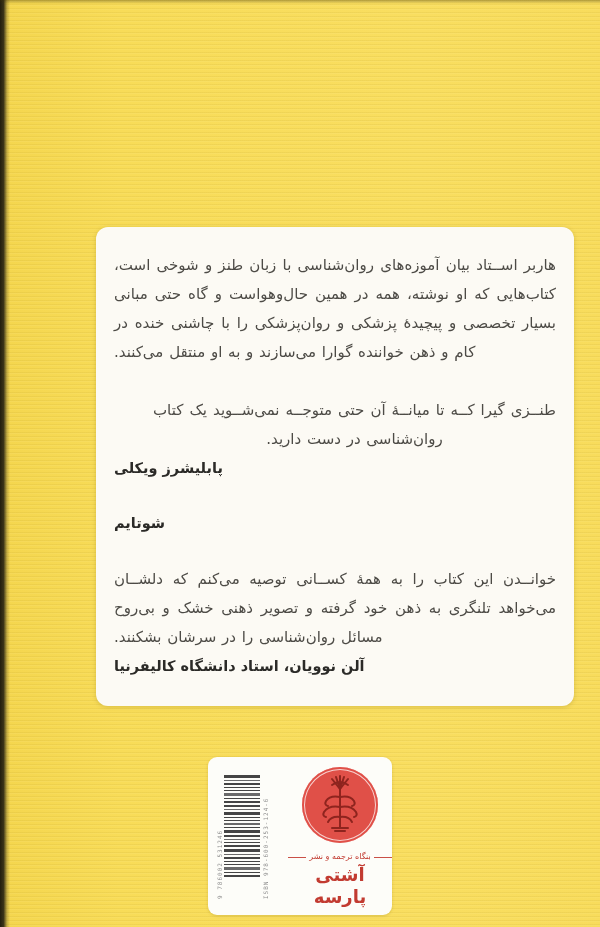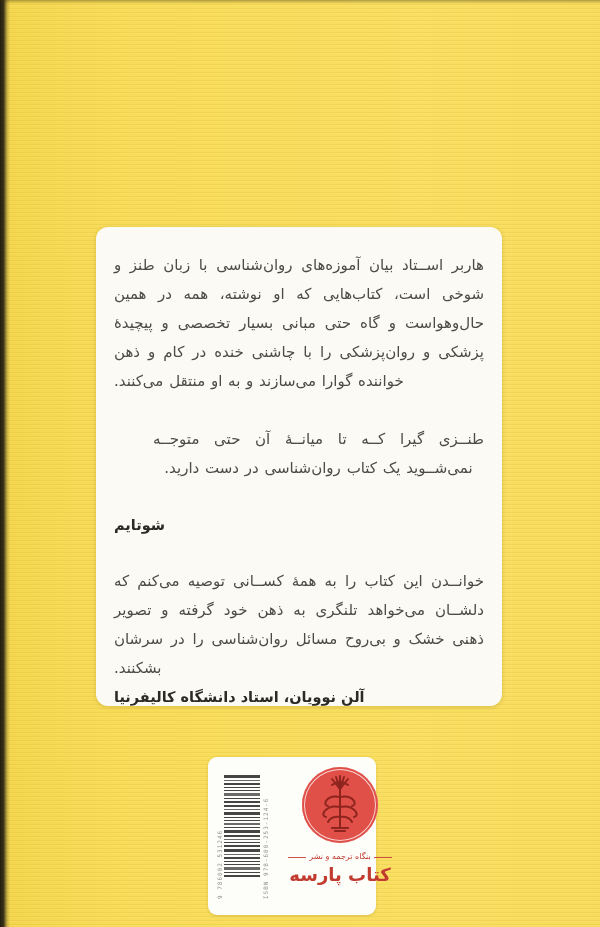--- a/index.html
+++ b/index.html
@@ -21,21 +21,21 @@
     position:absolute;left:0;top:0;bottom:0;width:10px;
     background:linear-gradient(90deg,#211d0e 0%,#3a3318 35%,rgba(58,51,24,0.25) 70%,rgba(58,51,24,0) 100%);
   }
   .top-shadow{
     position:absolute;left:0;right:0;top:0;height:4px;
     background:linear-gradient(180deg,rgba(60,50,10,0.35),rgba(60,50,10,0));
   }
 
   
   .panel{
-    position:absolute;left:96px;top:227px;width:406px;height:479px;
+    position:absolute;left:96px;top:227px;width:478px;height:479px;
     background:#fcfaf4;border-radius:12px;
     box-shadow:0 1px 4px rgba(120,95,10,0.25);
     box-sizing:border-box;
     padding:24px 18px 0 18px;
     direction:rtl;
   }
   .quote{
     color:#4d4b46;
     font-size:15px;line-height:29px;
     text-align:justify;
@@ -48,21 +48,21 @@
     color:#2b2a27;font-weight:bold;
     font-size:14.5px;line-height:26px;
     text-align:left;
     margin:1px 0 0 0;
   }
   .q-block{margin-bottom:29px;}
   .q-block:last-child{margin-bottom:0;}
 
   
   .bottom-box{
-    position:absolute;left:208px;top:757px;width:168px;height:158px;
+    position:absolute;left:208px;top:757px;width:184px;height:158px;
     background:#fdfdf9;border-radius:9px;
     box-shadow:0 1px 3px rgba(120,95,10,0.22);
   }
   .barcode-area{position:absolute;left:6px;top:14px;width:62px;height:130px;}
   .barcode-bars{position:absolute;left:10px;top:4px;width:36px;height:120px;}
   .bc-bar{width:100%;background:#4a4a4a;}
   .bc-digits{
     position:absolute;top:0;height:128px;
     writing-mode:vertical-rl;transform:rotate(180deg);
     font-size:6px;letter-spacing:1px;color:#8f8f8f;
@@ -98,20 +98,21 @@
 <body>
 
 <div class="cover">
 
   <div class="panel">
     <div class="q-block">
       <p class="quote last-left">هاربر اســتاد بیان آموزه‌های روان‌شناسی با زبان طنز و شوخی است، کتاب‌هایی که او نوشته، همه در همین حال‌وهواست و گاه حتی مبانی بسیار تخصصی و پیچیدۀ پزشکی و روان‌پزشکی را با چاشنی خنده در کام و ذهن خواننده گوارا می‌سازند و به او منتقل می‌کنند.</p>
     </div>
     <div class="q-block">
       <p class="quote last-center">طنــزی گیرا کــه تا میانــۀ آن حتی متوجــه نمی‌شــوید یک کتاب روان‌شناسی در دست دارید.</p>
+      <p class="attribution">پابلیشرز ویکلی</p>
     </div>
     <div class="q-block">
       <p class="attribution">شوتایم</p>
     </div>
     <div class="q-block">
       <p class="quote last-left">خوانــدن این کتاب را به همۀ کســانی توصیه می‌کنم که دلشــان می‌خواهد تلنگری به ذهن خود گرفته و تصویر ذهنی خشک و بی‌روح مسائل روان‌شناسی را در سرشان بشکنند.</p>
       <p class="attribution">آلن نوویان، استاد دانشگاه کالیفرنیا</p>
     </div>
   </div>
 
@@ -176,19 +177,19 @@
             <path d="M38 50 Q47 49 50 55"></path>
 
             <path d="M30 61 L46 61"></path>
             <path d="M33 64 L43 64"></path>
           </g>
         </svg>
       </div>
       <div class="tagline">
           <span>بنگاه ترجمه و نشر</span>
         </div>
-      <div class="publisher-name">کتاب پارسه</div>
+      <div class="publisher-name">آشتی پارسه</div>
     </div>
   </div>
 
   <div class="spine-shadow"></div>
   <div class="top-shadow"></div>
 </div>
 
 </body></html>

